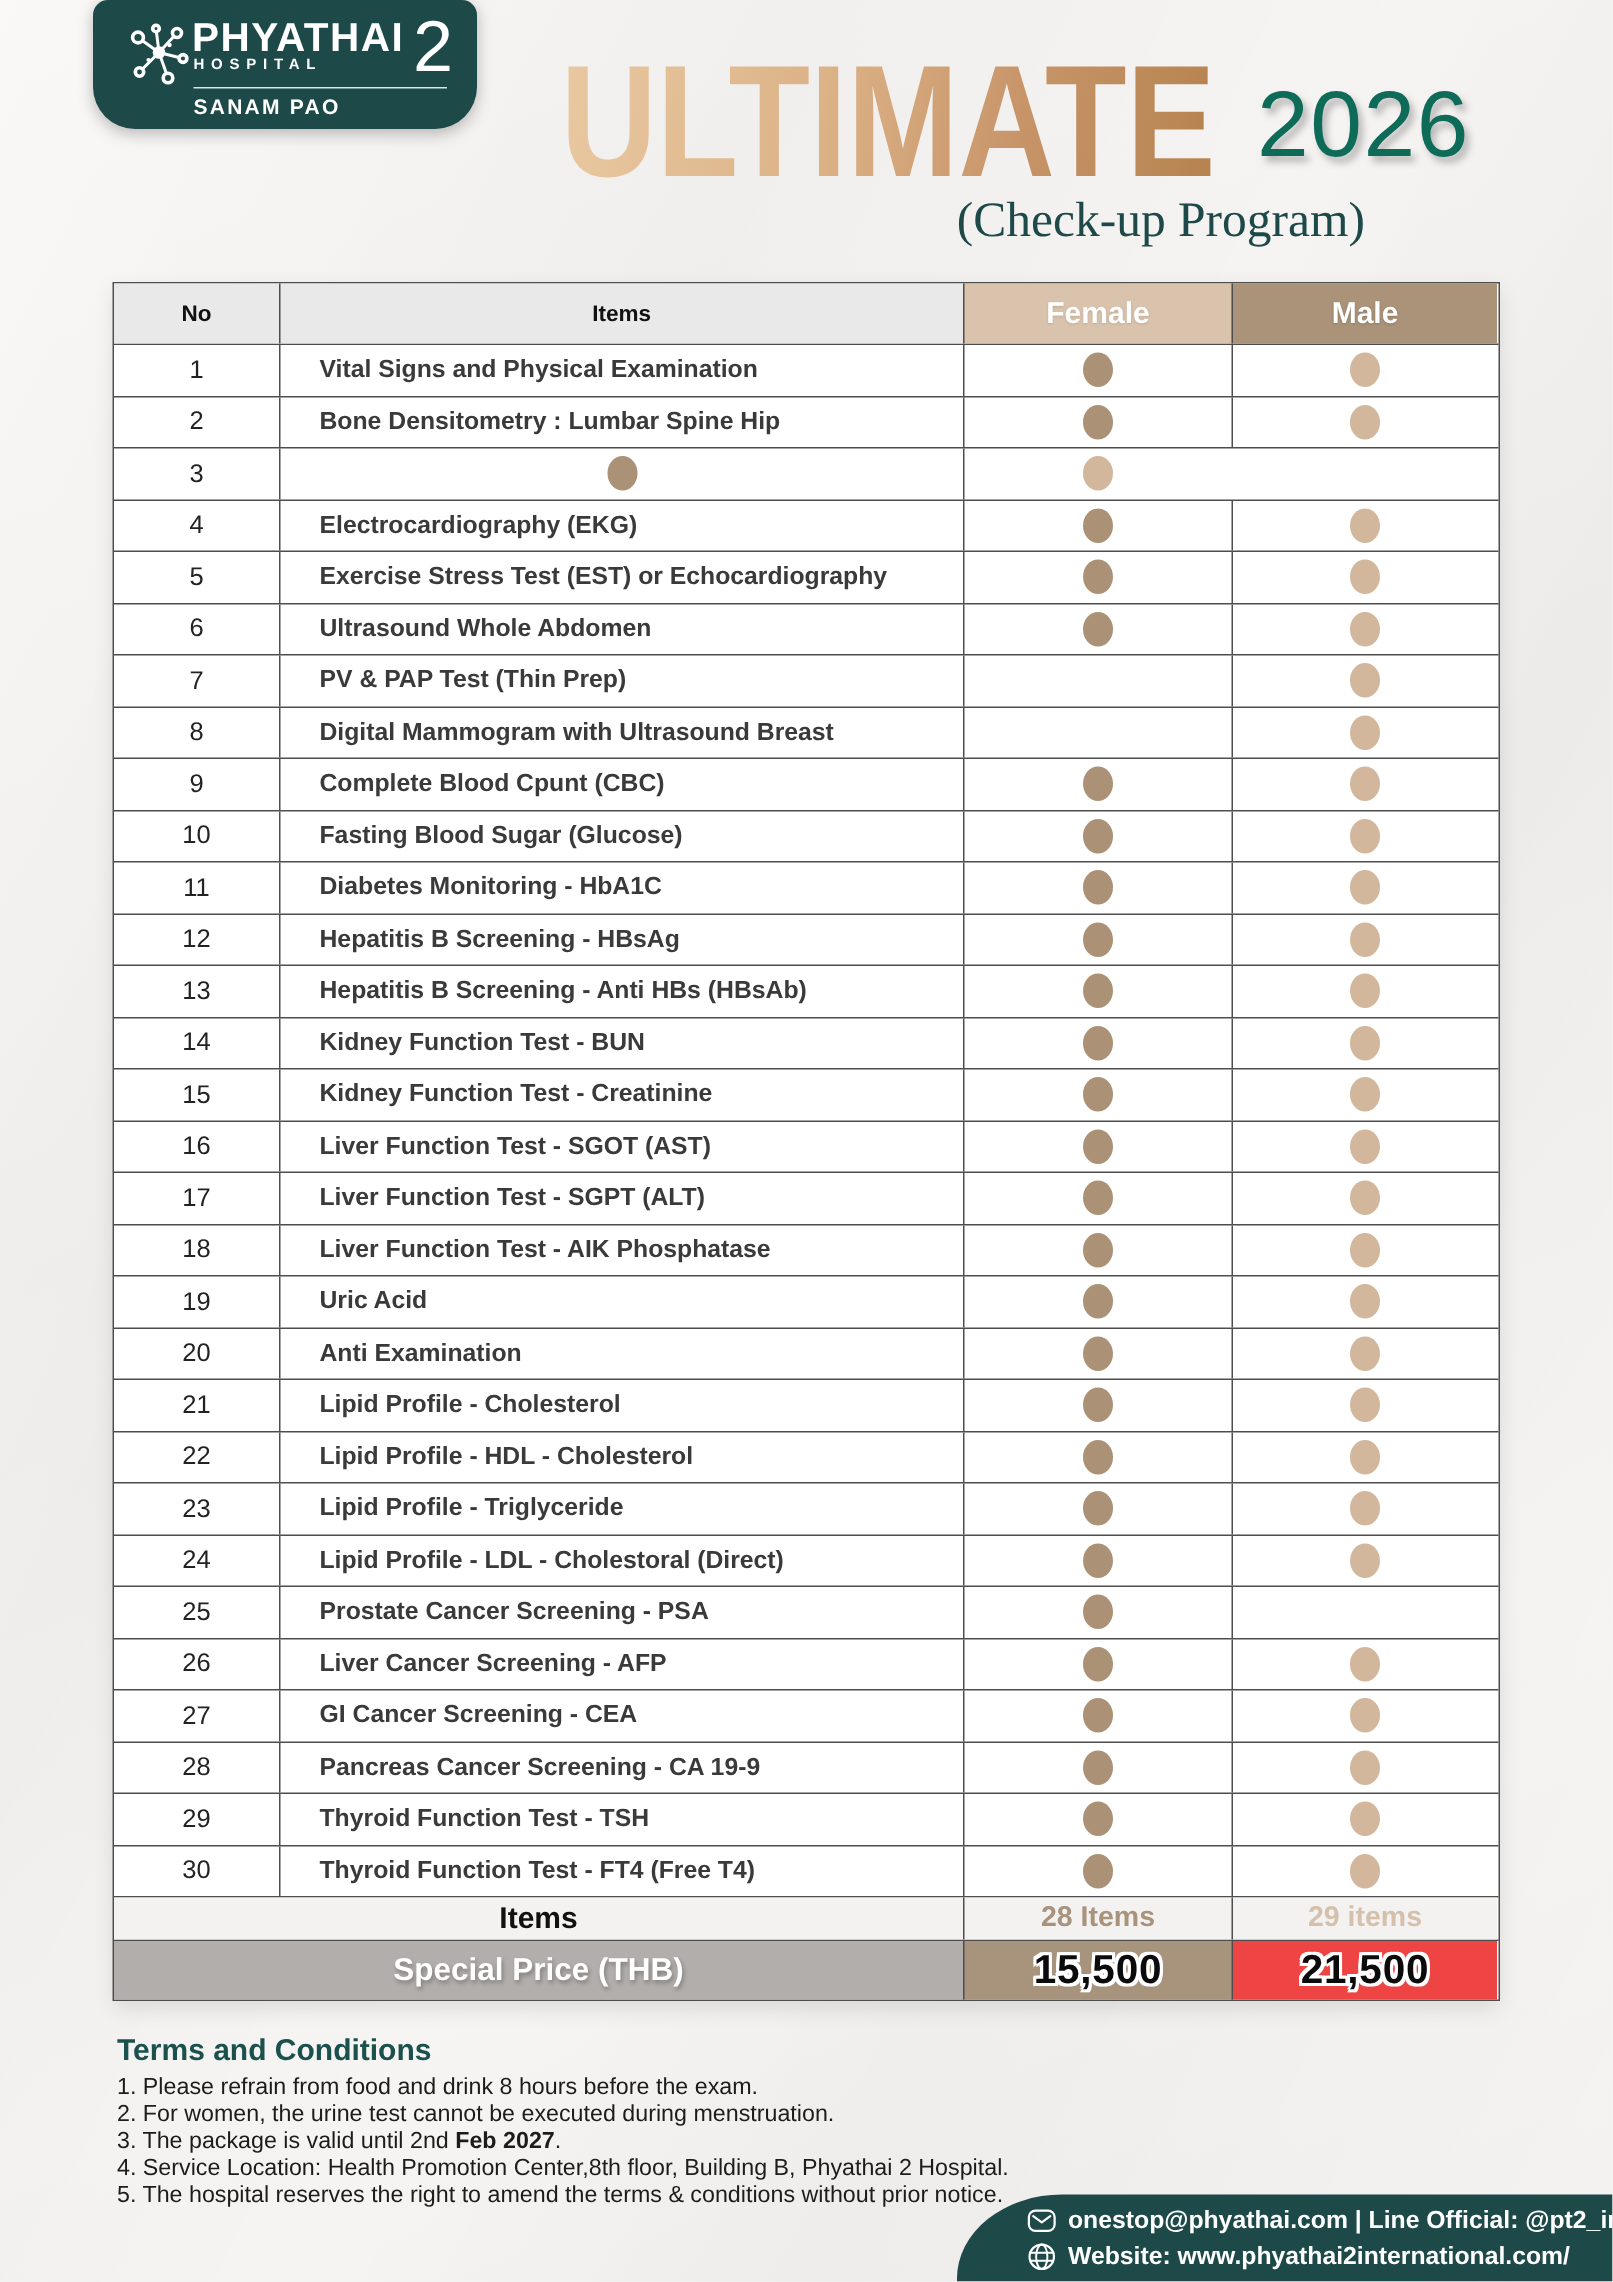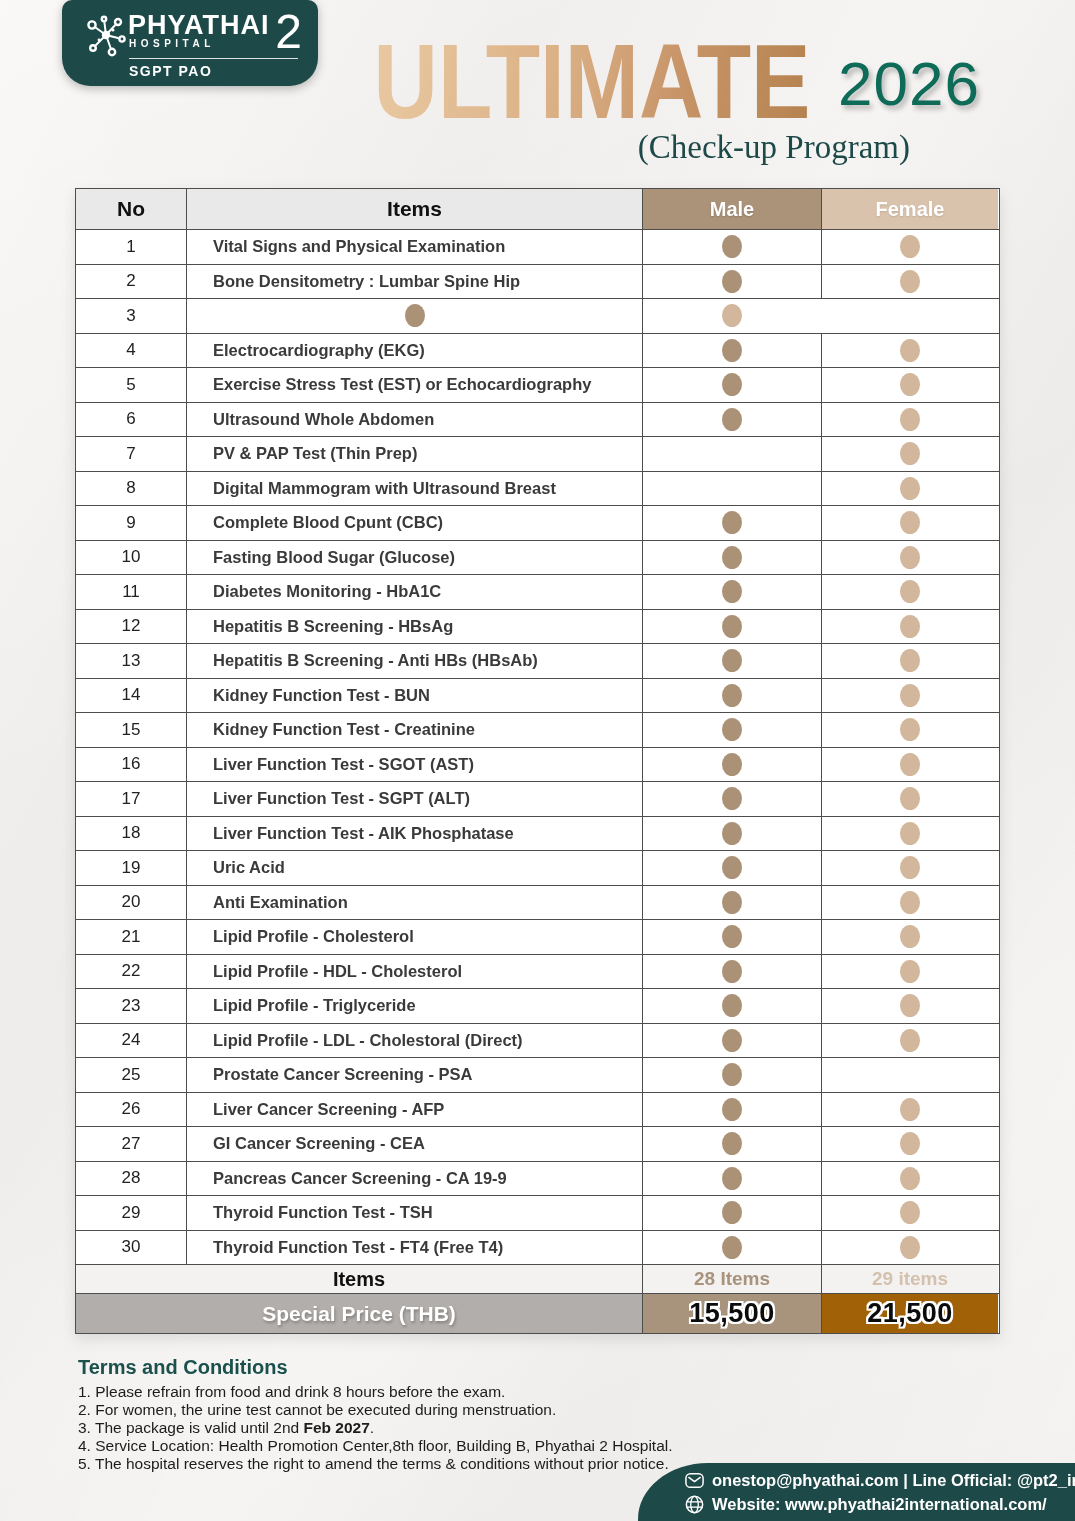--- a/index.html
+++ b/index.html
@@ -56,21 +56,21 @@
   .ck-table {
     position:absolute; left:75px; top:188px; width:925px;
     border:1.5px solid #4d4d4d; background:#fff;
     box-shadow:0 5px 14px rgba(0,0,0,0.10);
   }
   .t-row { display:grid; grid-template-columns:110px 456px 179px 177px; height:34.5px; border-top:1px solid #4d4d4d; }
   .t-row.head { height:40px; border-top:none; }
   .t-row .c { border-left:1px solid #4d4d4d; display:flex; align-items:center; justify-content:center; overflow:hidden; }
   .t-row .c:first-child { border-left:none; }
 
-  .head .c { background:#e9e9e9; font-weight:700; font-size:21px; color:#111; }
+  .head .c { background:#e9e9e9; font-weight:700; font-size:15px; color:#111; }
   .head .c.h-male   { background:#ab9379; color:#fff; font-size:20px; text-shadow:0 1px 2px rgba(0,0,0,0.18); }
   .head .c.h-female { background:#d9c3ad; color:#fff; font-size:20px; text-shadow:0 1px 2px rgba(0,0,0,0.12); }
 
   .c-no   { font-size:17px; color:#222; font-weight:400; }
   .c-item { justify-content:flex-start !important; padding-left:26px; font-size:16.5px; font-weight:700; color:#3a3a3a; }
   .dot { width:20px; height:23px; border-radius:50%; }
   .male-dot   { background:#ab9277; }
   .female-dot { background:#d2b79d; }
 
   .sum-row { display:grid; grid-template-columns:566px 179px 177px; height:29px; border-top:1px solid #4d4d4d; }
@@ -79,21 +79,21 @@
   .sum-label { font-size:20px; font-weight:700; color:#111; }
   .sum-male   { font-size:19px; font-weight:700; color:#a8937d; }
   .sum-female { font-size:19px; font-weight:700; color:#d4c1ad; }
 
   .price-row { display:grid; grid-template-columns:566px 179px 177px; height:40px; border-top:1px solid #4d4d4d; }
   .price-row .c { border-left:1px solid #4d4d4d; display:flex; align-items:center; justify-content:center; }
   .price-row .c:first-child { border-left:none; }
   .price-label-cell { background:#b2aeab; }
   .price-label { color:#fff; font-size:21px; font-weight:700; text-shadow:1px 2px 3px rgba(0,0,0,0.28); }
   .price-male-cell   { background:#a8937d; }
-  .price-female-cell { background:#a16207; }
+  .price-female-cell { background:#ef4444; }
   .price-num {
     font-size:27px; font-weight:700; color:#0b0b0b; letter-spacing:0.5px;
     text-shadow:-2px -2px 0 #fff, 2px -2px 0 #fff, -2px 2px 0 #fff, 2px 2px 0 #fff,
                  0 -2px 0 #fff, 0 2px 0 #fff, -2px 0 0 #fff, 2px 0 0 #fff;
   }
 
   
   .terms { position:absolute; left:78px; top:1356px; width:640px; }
   .terms-title { font-size:20px; font-weight:700; color:#1a514c; margin-bottom:4px; }
   .term-line { font-size:15.5px; color:#1c1c1c; line-height:18px; }
@@ -133,35 +133,35 @@
           <circle cx="22" cy="6" r="2.2"></circle>
       </g>
       <circle cx="24" cy="22" r="4.2" fill="#ffffff"></circle>
       <circle cx="31" cy="17" r="1.5" fill="#ffffff"></circle>
       <circle cx="17" cy="27" r="1.4" fill="#ffffff"></circle>
     </svg>
     <div class="brand">PHYATHAI</div>
     <div class="brandsub">HOSPITAL</div>
     <div class="brandnum">2</div>
     <div class="rule"></div>
-    <div class="branch">SGPT PAO</div>
+    <div class="branch">SANAM PAO</div>
   </div>
 
   <div class="title-main">
     <span class="squeeze"><span class="title-word">ULTIMATE</span></span>
   </div>
   <div class="title-year">2026</div>
   <div class="subtitle">(Check-up Program)</div>
 
   <div class="ck-table">
     <div class="t-row head">
       <div class="c">No</div>
       <div class="c">Items</div>
+      <div class="c h-female">Female</div>
       <div class="c h-male">Male</div>
-      <div class="c h-female">Female</div>
     </div>
 
     <div id="rows-host">
   <div class="t-row">
     <div class="c c-no">1</div>
     <div class="c c-item">Vital Signs and Physical Examination</div>
     <div class="c">
             <span class="dot male-dot"></span>
           </div>
     <div class="c">

